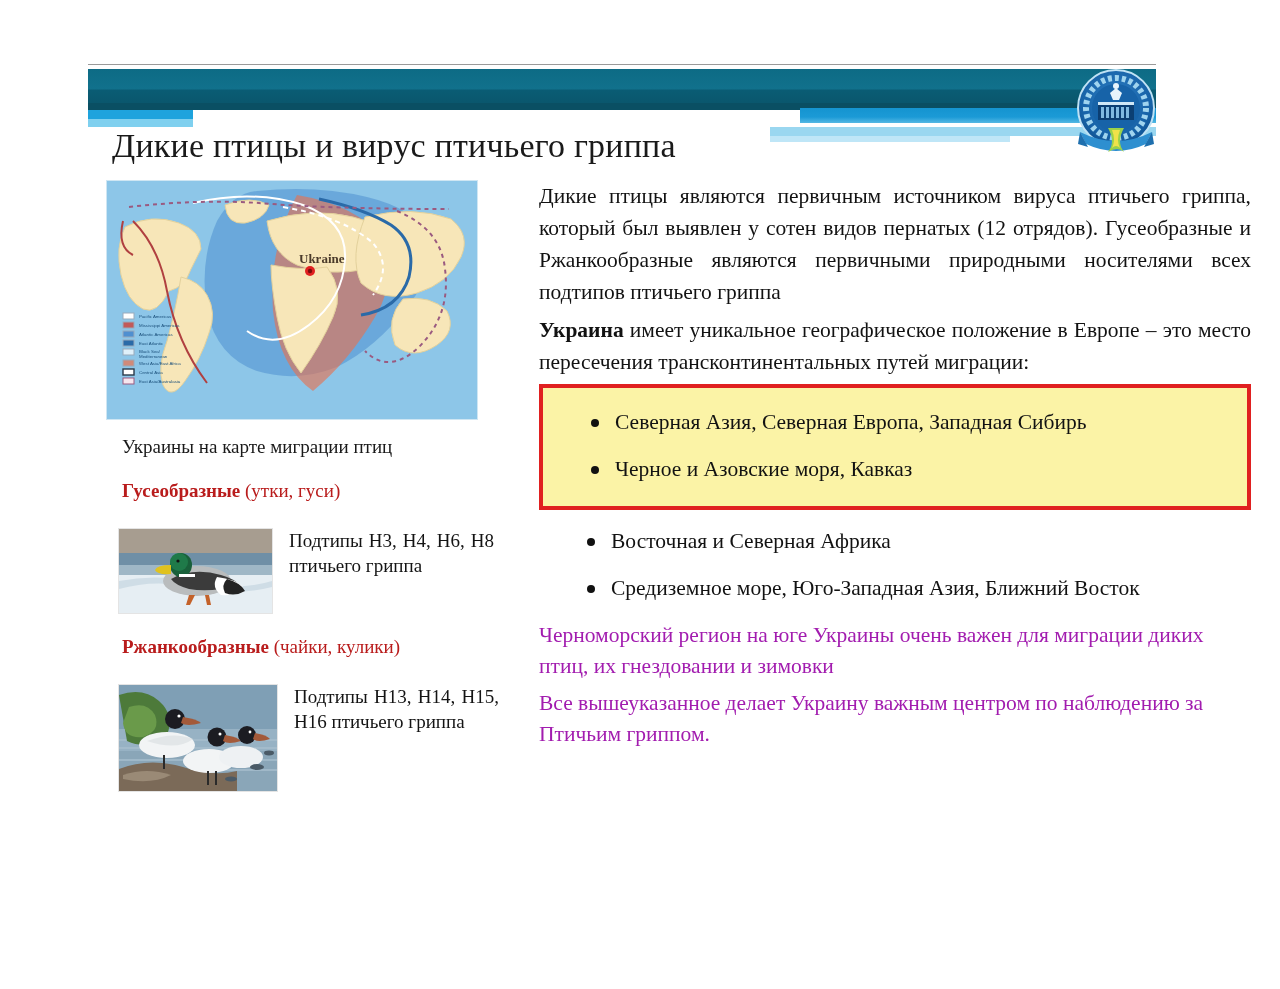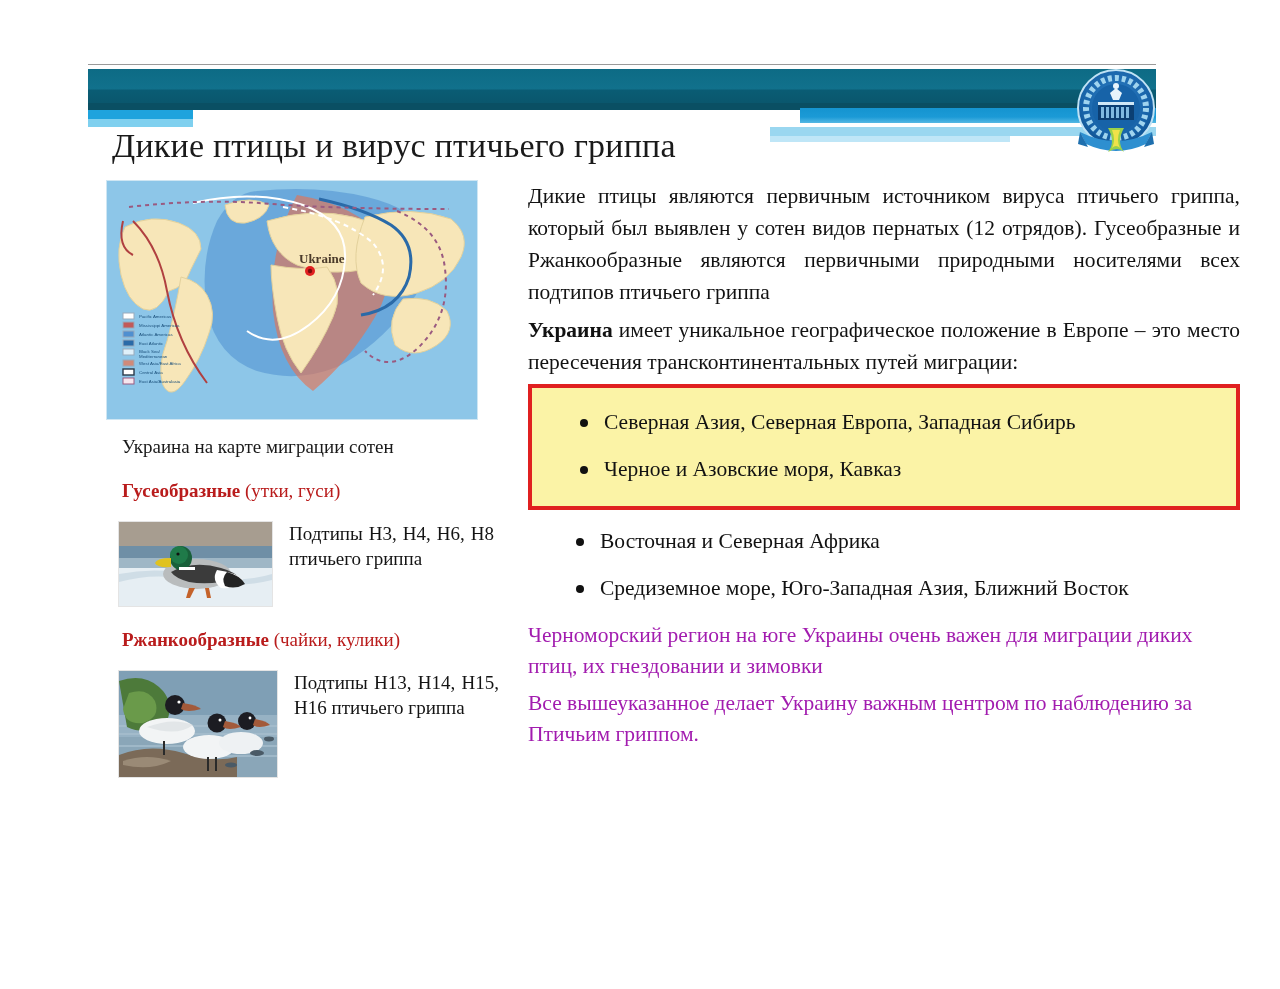--- a/index.html
+++ b/index.html
@@ -39,29 +39,29 @@
 
   
   .leftcol{position:absolute;left:106px;top:180px;width:395px;}
 
   .mapfig{position:relative;width:372px;height:240px;background:#8dc6e8;
      overflow:hidden;border:1px solid #cfe6f3;box-sizing:border-box;}
   .mapcap{margin-top:16px;font-size:19px;color:#1a1a1a;padding-left:16px;}
   .sect-h{margin-top:22px;font-size:19px;color:#b91c1c;padding-left:16px;}
   .sect-h b{font-weight:bold;}
 
-  .birdrow{display:flex;align-items:flex-start;margin-top:19px;padding-left:12px;}
+  .birdrow{display:flex;align-items:flex-start;margin-top:26px;padding-left:12px;}
   .birdimg{width:155px;height:86px;flex:0 0 auto;position:relative;overflow:hidden;
      border:1px solid #e4e4e4;box-sizing:border-box;background:#9fb7c4;}
   .birdimg2{width:160px;height:108px;}
   .birdtxt{margin-left:16px;font-size:19px;line-height:25px;color:#141414;
      text-align:justify;width:205px;}
 
   
-  .rightcol{position:absolute;left:528px;top:180px;width:712px;}
+  .rightcol{position:absolute;left:539px;top:180px;width:712px;}
   .para{font-size:21.5px;line-height:32px;color:#121212;text-align:justify;
      text-justify:inter-word;margin:0 0 6px 0;}
   .para b{font-weight:bold;}
 
   ul.flyways{list-style:none;margin:0;padding:0;}
   ul.flyways li{position:relative;font-size:21.5px;line-height:31px;color:#121212;
      padding-left:56px;margin:16px;text-align:justify;}
   ul.flyways li:before{content:"";position:absolute;left:32px;top:12px;width:8px;height:8px;
      border-radius:50%;background:#111;}
   .hl-box{background:#FBF3A6;border:4px solid #E02020;box-sizing:border-box;
@@ -177,21 +177,21 @@
             <text x="16" y="52">West Asia/East Africa</text>
             <rect x="0" y="56" width="11" height="6" fill="#ffffff" stroke="#2a3a4a" stroke-width="1.4"></rect>
             <text x="16" y="61">Central Asia</text>
             <rect x="0" y="65" width="11" height="6" fill="#f6e6ee" stroke="#9a5a80"></rect>
             <text x="16" y="70">East Asia/Australasia</text>
           </g>
         </g>
       </svg>
     </div>
 
-    <div class="mapcap">Украина на карте миграции сотен</div>
+    <div class="mapcap">Украины на карте миграции птиц</div>
 
     <div class="sect-h">
       <b>Гусеобразные</b><span> (утки, гуси)</span>
     </div>
     <div class="birdrow">
       <div class="birdimg">
         <svg width="153" height="84" viewBox="0 0 153 84">
           <rect width="153" height="84" fill="#c9c2b4"></rect>
           <rect y="0" width="153" height="26" fill="#a79d90"></rect>
           <rect y="24" width="153" height="14" fill="#6f8fa6"></rect>

